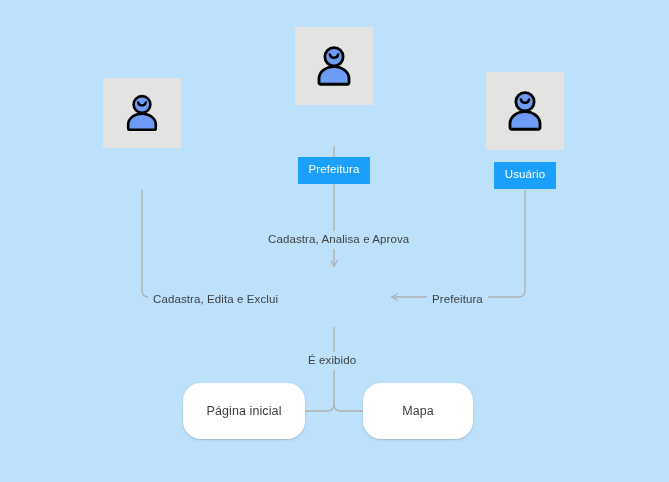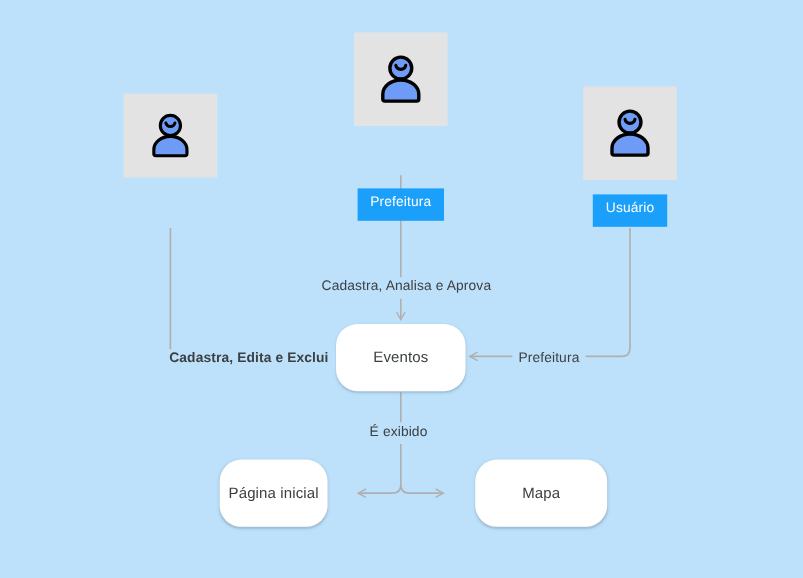--- a/index.html
+++ b/index.html
@@ -113,33 +113,30 @@
       <svg width="50" height="50" viewBox="0 0 46 46">
         <circle cx="23" cy="14.5" r="8.4" fill="#6e9bf5" stroke="#000" stroke-width="2.6"></circle>
         <path d="M19.2,12.4 a3.9,3.9 0 0 0 7.6,0" fill="none" stroke="#000" stroke-width="2.4" stroke-linecap="round"></path>
         <path d="M9.2,38.2 v-3.6 a13.8,11 0 0 1 27.6,0 v3.6 a1.6,1.6 0 0 1 -1.6,1.6 h-24.4 a1.6,1.6 0 0 1 -1.6,-1.6 z" fill="#6e9bf5" stroke="#000" stroke-width="2.6" stroke-linejoin="round"></path>
       </svg>
     </div>
     <div class="badge-gap"></div>
     <div class="badge">Usuário</div>
   </div>
 
-  <div class="node" style="left:280px; top:270px; width:108px; height:56px;">
-    <span>Eventos</span>
-  </div>
 
-  <div class="node" style="left:183px; top:383px; width:90px; height:56px;">
+  <div class="node" style="left:183px; top:383px; width:122px; height:56px;">
     <span>Página inicial</span>
   </div>
 
-  <div class="node" style="left:396px; top:383px; width:110px; height:56px;">
+  <div class="node" style="left:363px; top:383px; width:110px; height:56px;">
     <span>Mapa</span>
   </div>
 
-  <div class="elabel" style="left:136px; top:291px;font-weight:bold;">Cadastra, Edita e Exclui</div>
+  <div class="elabel" style="left:148px; top:291px;">Cadastra, Edita e Exclui</div>
 
   <div class="elabel" style="left:263px; top:203px;margin-top:28px;">Cadastra, Analisa e Aprova</div>
 
   <div class="elabel" style="left:427px; top:291px;">Prefeitura</div>
 
   <div class="elabel" style="left:303px; top:352px;">É exibido</div>
 
 </div>
 
 </body></html>

